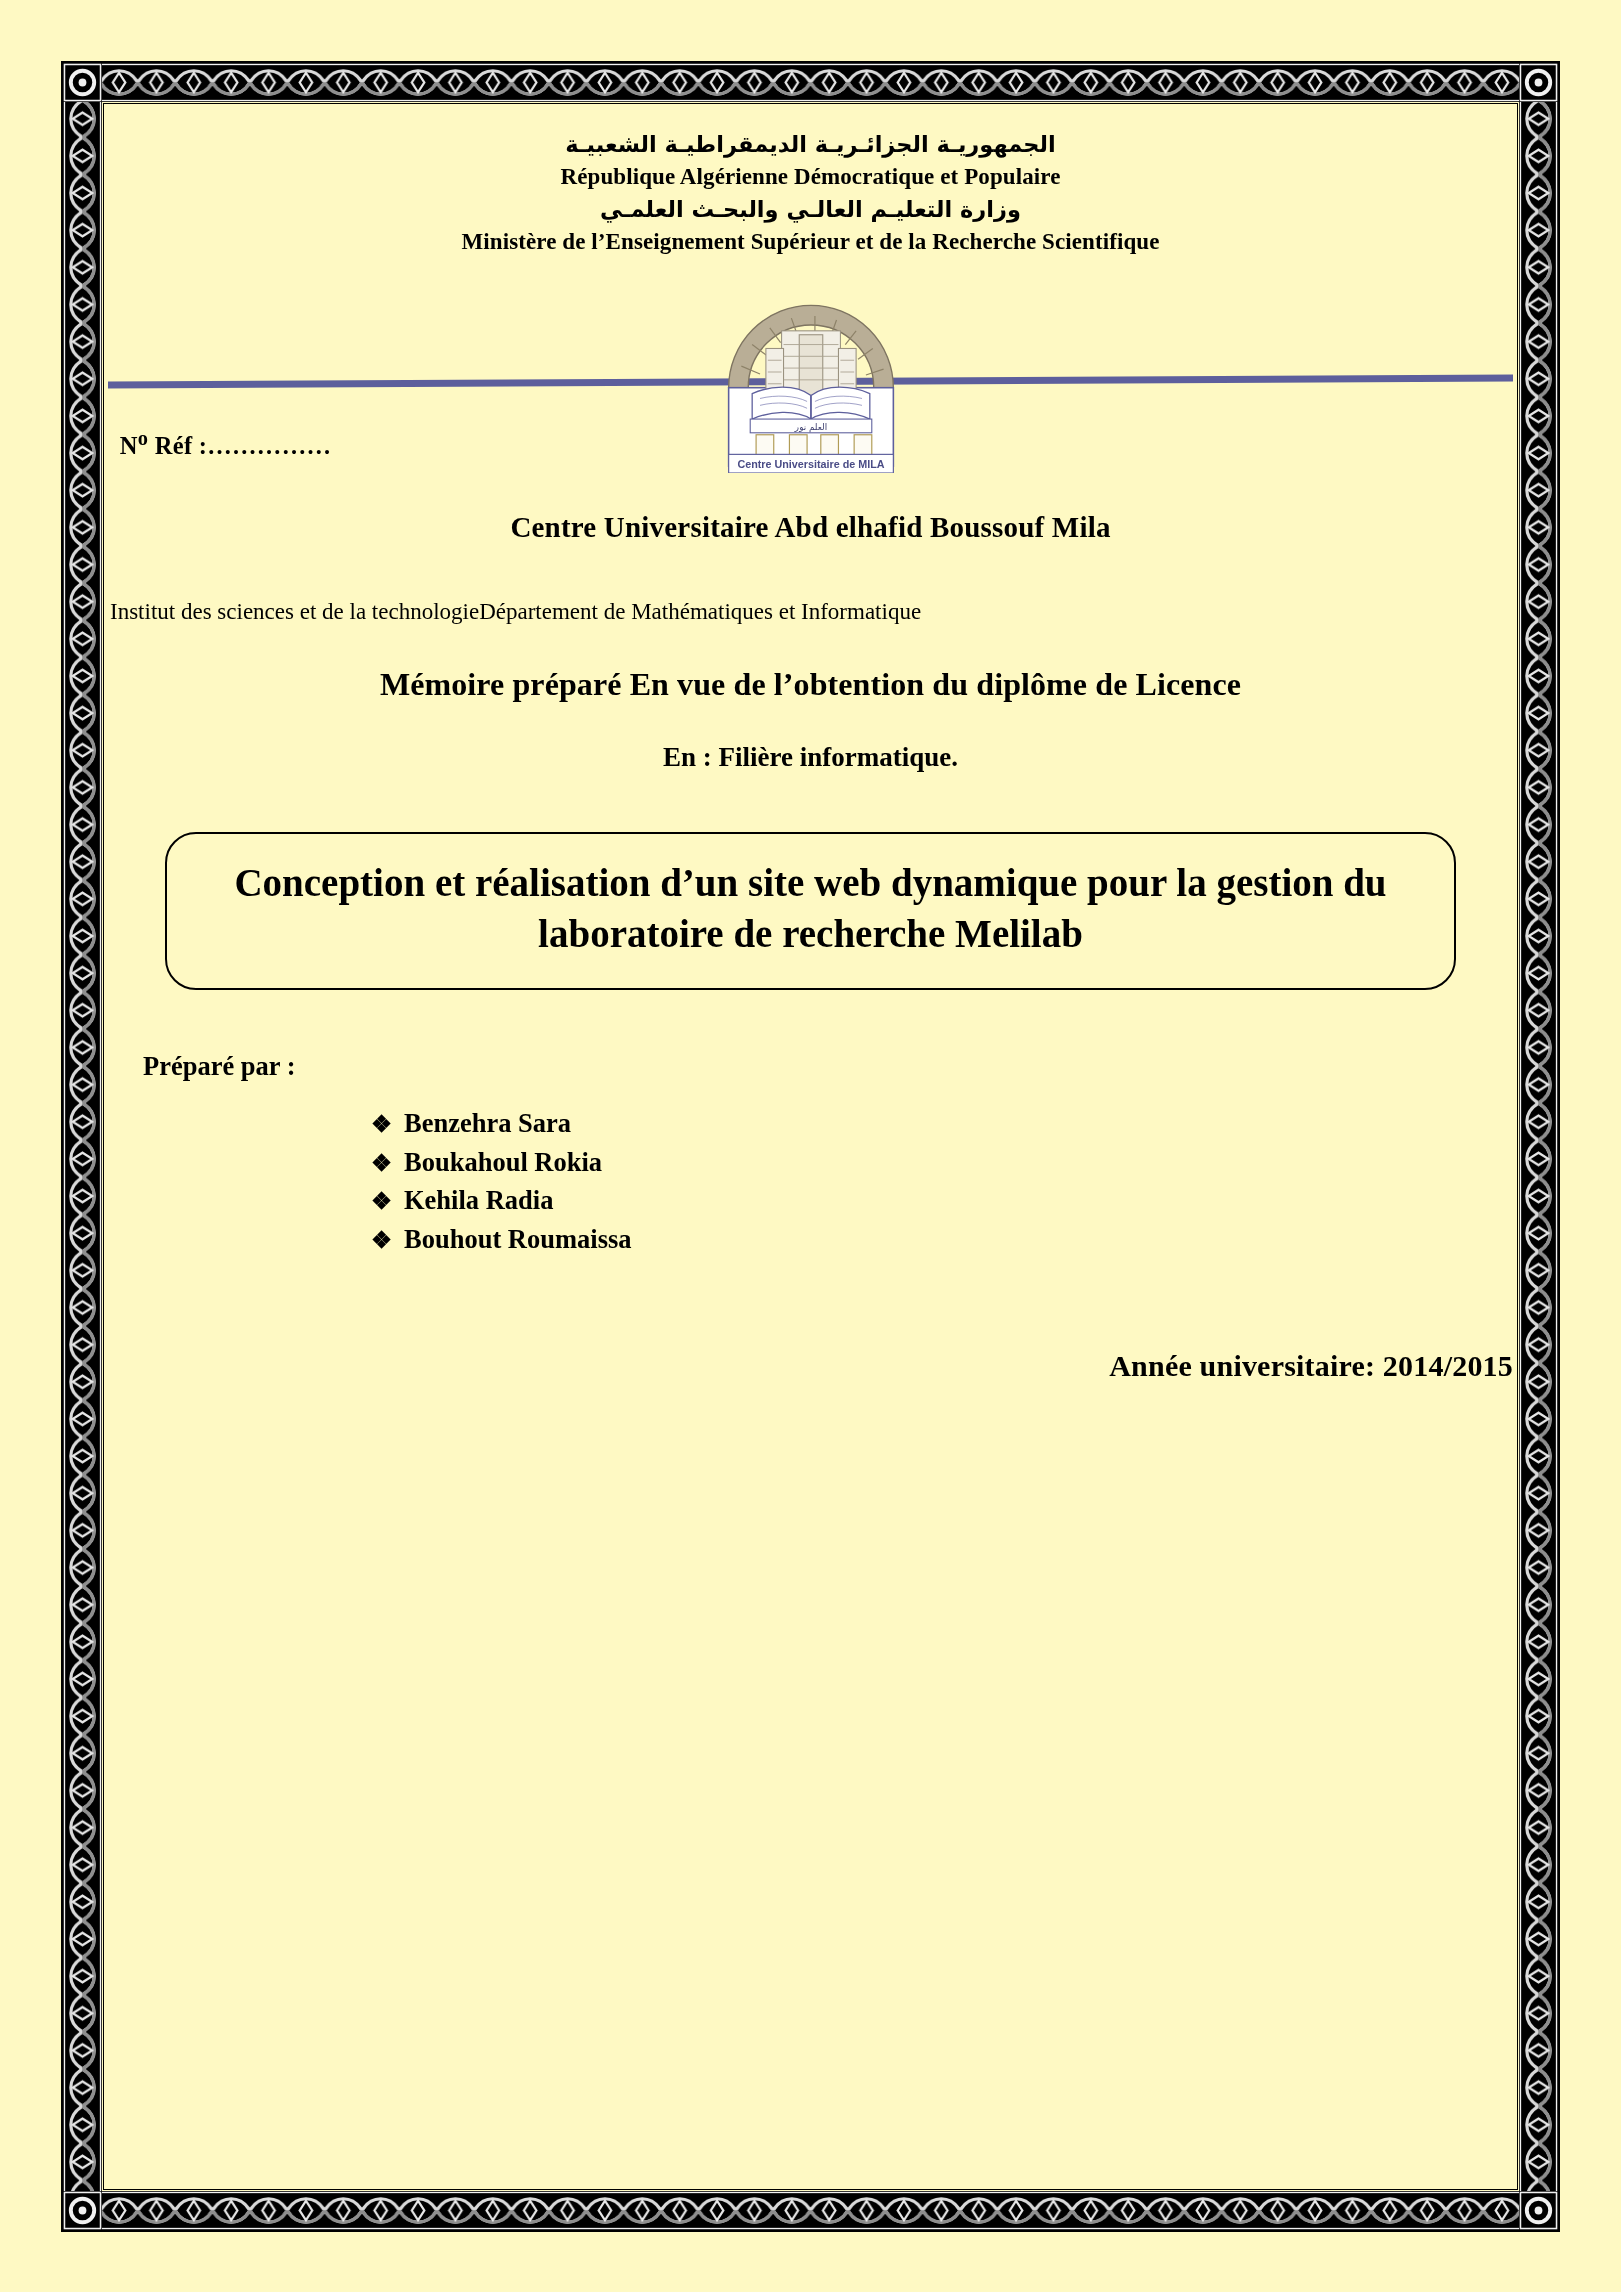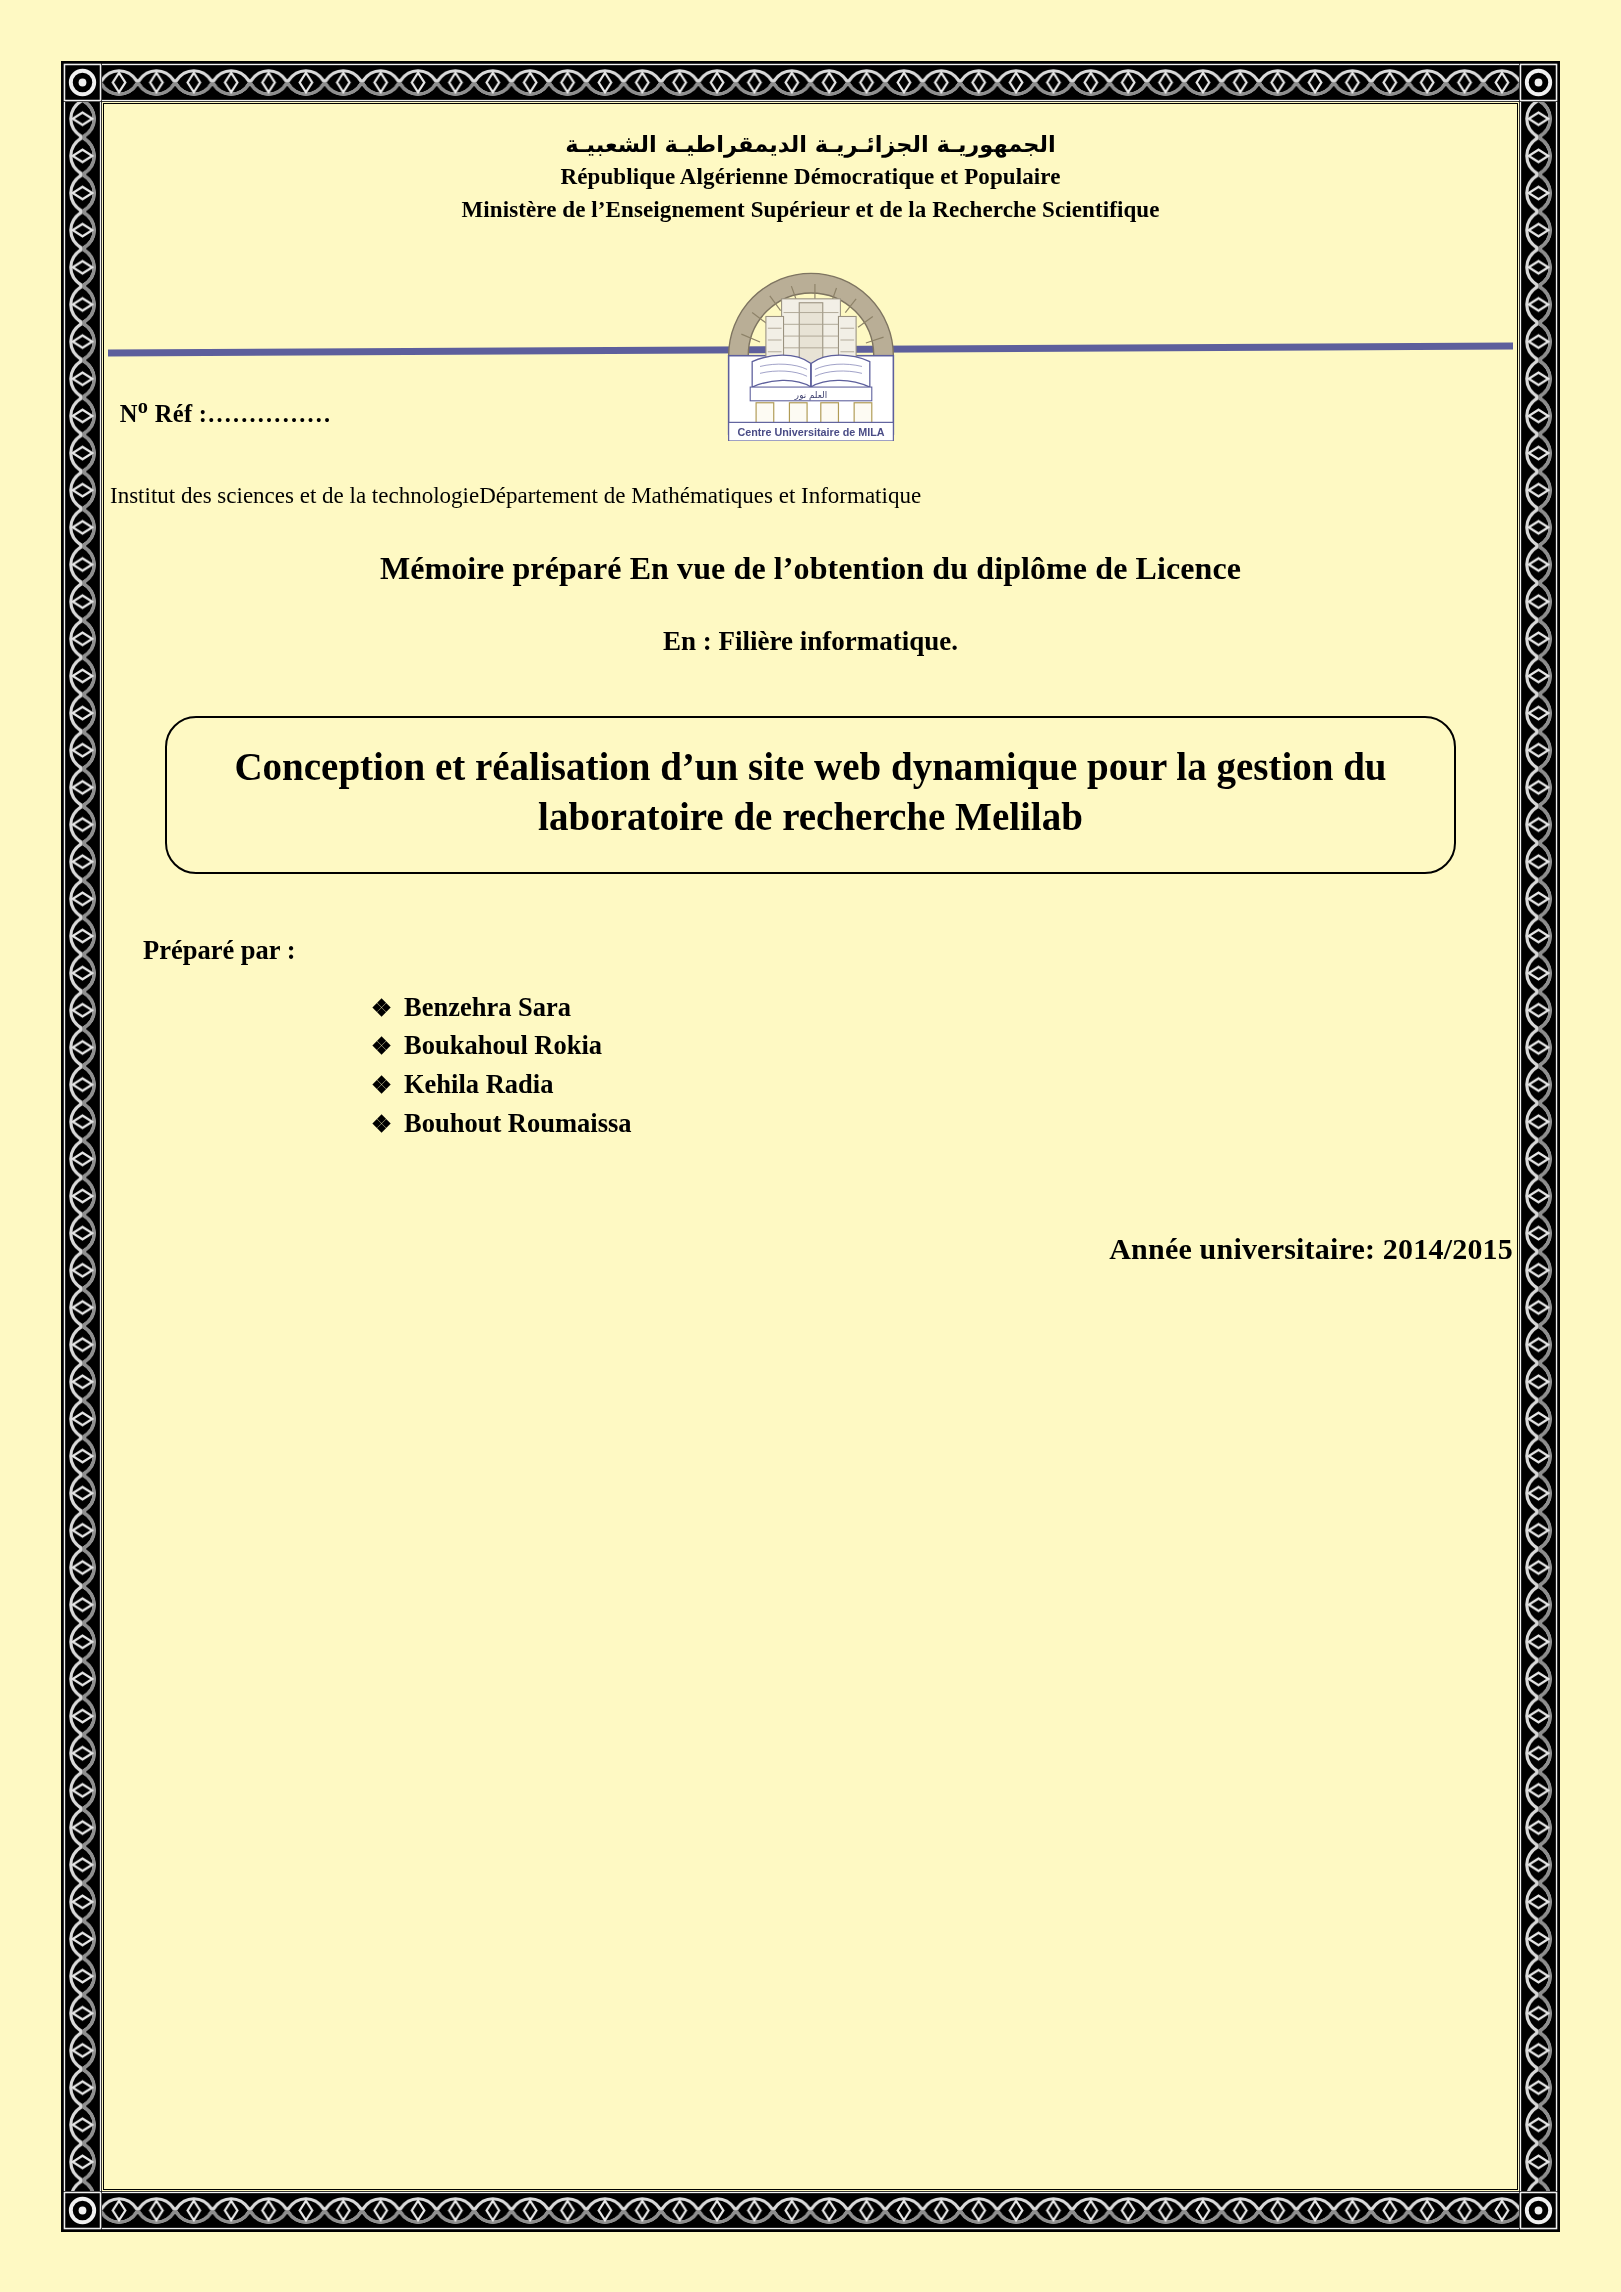--- a/index.html
+++ b/index.html
@@ -319,20 +319,21 @@
     </div>
 
     <div class="inner-rule"></div>
   </div>
 
   <div class="content">
 
     <div class="inst-header">
       <p class="ar-line">الجمهوريـة الجزائـريـة الديمقراطيـة الشعبيـة</p>
       <p class="fr-line">République Algérienne Démocratique et Populaire</p>
+      <p class="ar-line">وزارة التعليـم العالـي والبحـث العلمـي</p>
       <p class="fr-line">Ministère de l’Enseignement Supérieur et de la Recherche Scientifique</p>
     </div>
 
     <div class="logo-zone">
       <div class="divider"></div>
       <div class="logo">
         <svg viewBox="0 0 216 205" aria-hidden="true">
 
           <path d="M24,118 A84,84 0 0 1 192,118 L172,118 A64,64 0 0 0 44,118 Z" fill="#b9ae96" stroke="#7e7461" stroke-width="1.4"></path>
           <g stroke="#8d8268" stroke-width="1.2" fill="none">
@@ -392,20 +393,21 @@
           </g>
 
           <rect x="24" y="186" width="168" height="19" fill="#ffffff" stroke="#5d5f9c" stroke-width="1.2"></rect>
           <text x="108" y="200" text-anchor="middle" font-family="Liberation Sans, sans-serif" font-size="11" font-weight="bold" fill="#4a4c86">Centre Universitaire de MILA</text>
         </svg>
       </div>
     </div>
 
     <div class="ref-line"><span>N</span><sup>o</sup><span> Réf :……………</span></div>
 
+    <div class="univ">Centre Universitaire Abd elhafid Boussouf  Mila</div>
 
     <div class="dept-row">
       <div>Institut des sciences et de la technologie</div>
       <div>Département  de Mathématiques et Informatique</div>
     </div>
 
     <div class="memoire">Mémoire préparé  En vue de l’obtention du diplôme de Licence</div>
     <div class="filiere">En : Filière informatique.</div>
 
     <div class="theme-box">

